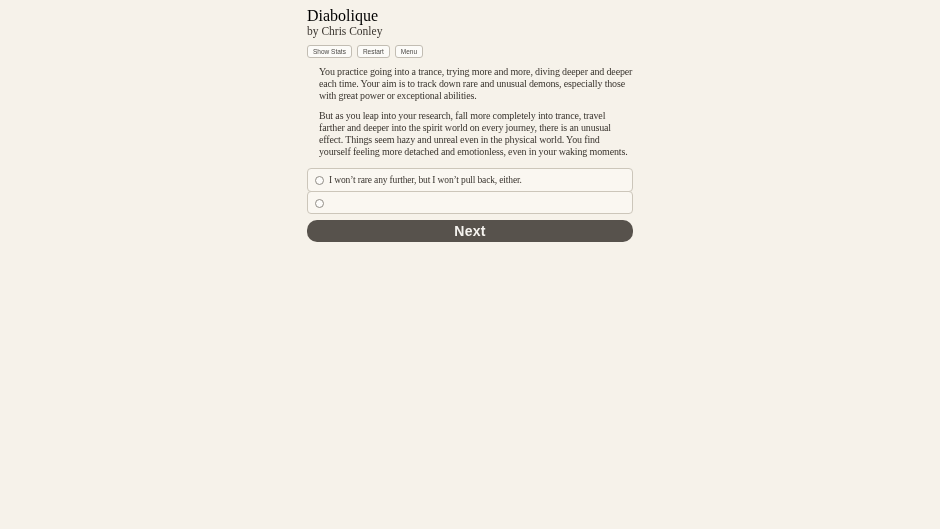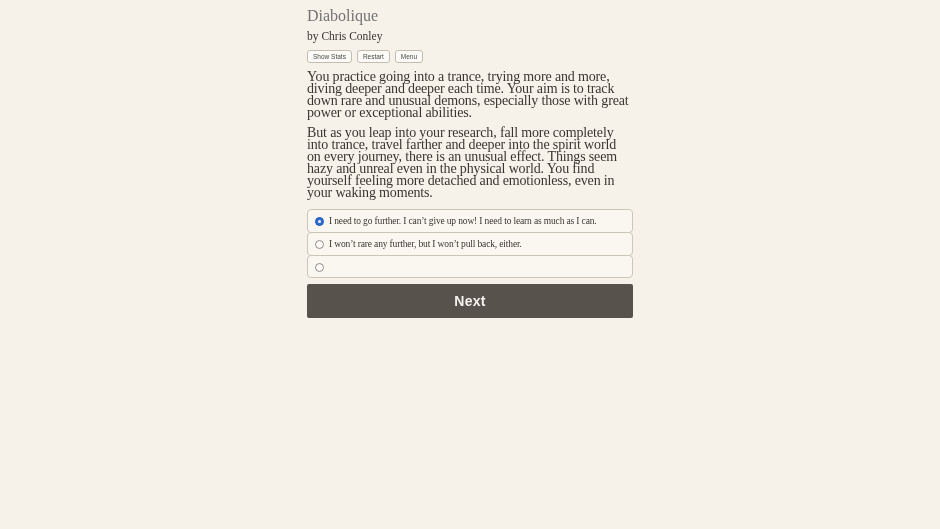--- a/index.html
+++ b/index.html
@@ -17,24 +17,23 @@
   .content {
     width: 326px;
     margin: 0 auto;
     padding-top: 6px;
   }
   h1.title {
     margin: 0;
     font-size: 16px;
     line-height: 19px;
     font-weight: normal;
-    color: #737373;
+    color: #000000;
   }
   .author {
-    margin-top: 5px;
     font-size: 11.5px;
     line-height: 13px;
     color: #3a352f;
   }
   .toolbar {
     margin-top: 7px;
     display: flex;
     gap: 5px;
   }
   .small-btn {
@@ -42,22 +41,22 @@
     font-size: 6.5px;
     line-height: 7px;
     color: #4c4a46;
     background: #fcfbf8;
     border: 1px solid #c2bdb3;
     border-radius: 3px;
     padding: 2px 5px;
     cursor: pointer;
   }
   .story p {
-    margin: 8px 0 0 0;
-    font-size: 14px;
+    margin: 8px 0 0 12px;
+    font-size: 10px;
     line-height: 12px;
     letter-spacing: -0.15px;
     color: #3a352f;
   }
   .choices {
     margin-top: 10px;
   }
   .choice-row {
     display: flex;
     align-items: flex-start;
@@ -99,24 +98,24 @@
     font-size: 9.5px;
     line-height: 12px;
     letter-spacing: -0.15px;
     color: #3a352f;
   }
   .next-btn {
     display: block;
     width: 100%;
     margin-top: 6px;
     padding: 0;
-    height: 34px;
+    height: 22px;
     background: #57524c;
     border: none;
-    border-radius: 2px;
+    border-radius: 10px;
     color: #f5f3ef;
     font-family: "Liberation Sans", "DejaVu Sans", sans-serif;
     font-size: 14px;
     font-weight: bold;
     letter-spacing: 0.3px;
     text-align: center;
     cursor: pointer;
   }
 </style>
 </head>
@@ -129,24 +128,20 @@
       <button class="small-btn">Show Stats</button>
       <button class="small-btn">Restart</button>
       <button class="small-btn">Menu</button>
     </div>
   <div class="story">
       <p>You practice going into a trance, trying more and more, diving deeper and deeper each time. Your aim is to track down rare and unusual demons, especially those with great power or exceptional abilities.</p>
       <p>But as you leap into your research, fall more completely into trance, travel farther and deeper into the spirit world on every journey, there is an unusual effect. Things seem hazy and unreal even in the physical world. You find yourself feeling more detached and emotionless, even in your waking moments.</p>
     </div>
   <div class="choices">
       <label class="choice-row">
-        <span class="radio selected"></span>
-        <span class="choice-text">I need to go further. I can’t give up now! I need to learn as much as I can.</span>
-      </label>
-      <label class="choice-row">
         <span class="radio"></span>
         <span class="choice-text">I won’t rare any further, but I won’t pull back, either.</span>
       </label>
       <label class="choice-row">
         <span class="radio"></span>
       </label>
     </div>
   <button class="next-btn">Next</button>
 </div>
 

